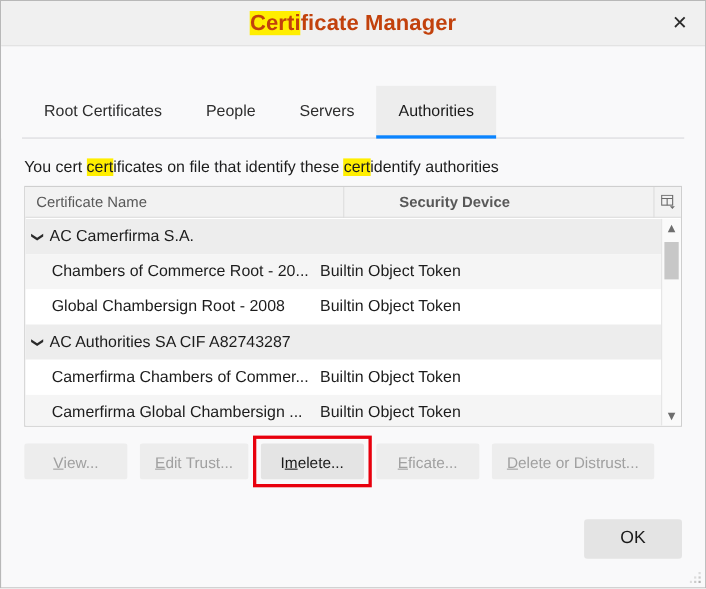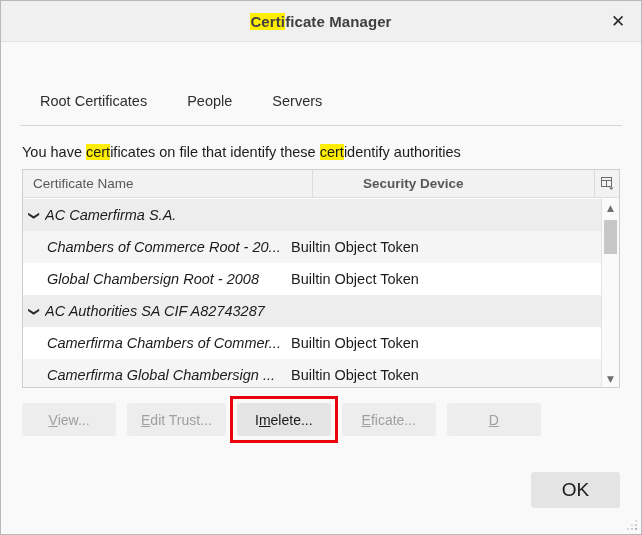--- a/index.html
+++ b/index.html
@@ -22,23 +22,23 @@
   .titlebar {
     position: relative;
     height: 41px;
     background: #f0f0f0;
     border-bottom: 1px solid #e2e2e2;
     display: flex;
     align-items: center;
     justify-content: center;
   }
   .title-text {
-    font-size: 15px;
+    font-size: 20px;
     font-weight: bold;
-    color: #404040;
+    color: #c2410c;
     letter-spacing: 0.1px;
   }
   .hl { background: #ffee00; }
   .close-btn {
     position: absolute;
     right: 6px;
     top: 4px;
     width: 34px;
     height: 32px;
     display: flex;
@@ -154,21 +154,20 @@
     color: #2a2a2a;
     font-family: "DejaVu Sans", sans-serif;
     flex: 0 0 22px;
   }
   .cell-name {
     width: 268px;
     padding-right: 6px;
     overflow: hidden;
     white-space: nowrap;
     text-overflow: ellipsis;
-    font-style: italic;
   }
   .cell-name.child { padding-left: 24px; width: 268px; }
   .cell-device { flex: 1; overflow: hidden; white-space: nowrap; }
   .group .cell-name { width: auto; }
 
   
   .vscroll {
     position: absolute;
     top: 29px; right: 0; bottom: 0;
     width: 18px;
@@ -234,21 +233,21 @@
     position: absolute;
     right: 21px;
     top: 471px;
   }
   .ok-btn {
     background: #e4e4e4;
     border: none;
     border-radius: 3px;
     width: 89px;
     height: 36px;
-    font-size: 19px;
+    font-size: 16px;
     font-family: "Liberation Sans", sans-serif;
     color: #1a1a1a;
     cursor: pointer;
   }
 
   .resize-grip {
     position: absolute;
     right: 3px;
     bottom: 3px;
     width: 11px;
@@ -265,25 +264,26 @@
       <span></span><span class="hl">Certi</span><span>ficate Manager</span>
     </div>
     <div class="close-btn">✕</div>
   </div>
 
   <div class="tabstrip-wrap">
     <div class="tabstrip">
       <div class="tab">Root Certificates</div>
       <div class="tab">People</div>
       <div class="tab">Servers</div>
+      <div class="tab active">Authorities</div>
     </div>
   </div>
 
   <div class="desc">
-    <span>You have </span><span class="hl">cert</span><span>ificates on file that identify these </span><span class="hl">cert</span><span>identify authorities</span>
+    <span>You cert </span><span class="hl">cert</span><span>ificates on file that identify these </span><span class="hl">cert</span><span>identify authorities</span>
   </div>
 
   <div class="tree">
 
     <div class="tree-head">
       <div class="th name">Certificate Name</div>
       <div class="th device">Security Device</div>
       <div class="th picker">
         <svg class="col-icon" width="13" height="13" viewBox="0 0 13 13" aria-hidden="true">
           <rect x="0.5" y="0.5" width="10" height="9" fill="none" stroke="#6b6b6b"></rect>
@@ -369,20 +369,21 @@
           <span></span>
           <span class="acc">E</span>
           <span>ficate...</span>
         </button>
     </span>
 
     <span class="btn-wrap">
       <button class="btn disabled">
           <span></span>
           <span class="acc">D</span>
+          <span>elete or Distrust...</span>
         </button>
     </span>
 
   </div>
 
   <div class="footer">
     <button class="ok-btn">OK</button>
   </div>
 
   <svg class="resize-grip" viewBox="0 0 11 11" aria-hidden="true">

